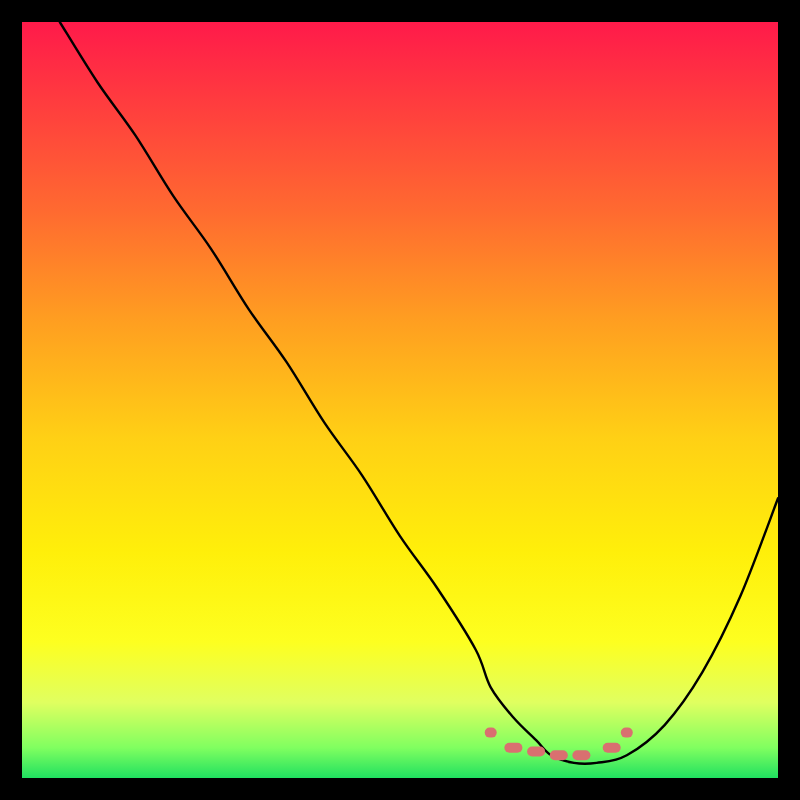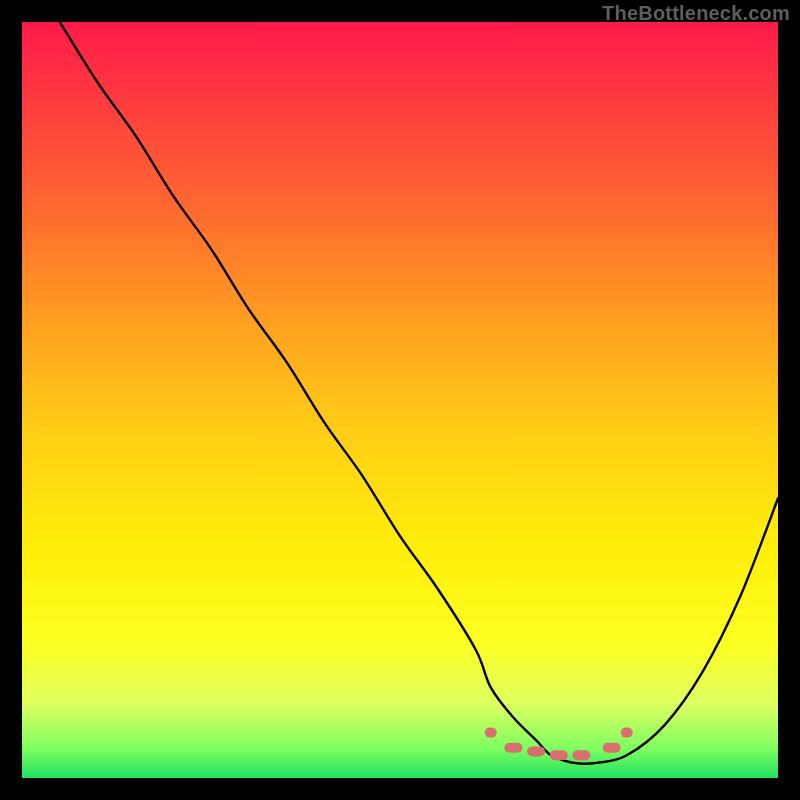--- a/index.html
+++ b/index.html
@@ -65,14 +65,13 @@
           <rect x="462.7" y="705.6" width="12" height="10" rx="5" ry="5" fill="#d97070"></rect>
           <rect x="482.4" y="720.8" width="18" height="10" rx="5" ry="5" fill="#d97070"></rect>
           <rect x="505.1" y="724.5" width="18" height="10" rx="5" ry="5" fill="#d97070"></rect>
           <rect x="527.8" y="728.3" width="18" height="10" rx="5" ry="5" fill="#d97070"></rect>
           <rect x="550.4" y="728.3" width="18" height="10" rx="5" ry="5" fill="#d97070"></rect>
           <rect x="580.7" y="720.8" width="18" height="10" rx="5" ry="5" fill="#d97070"></rect>
           <rect x="598.8" y="705.6" width="12" height="10" rx="5" ry="5" fill="#d97070"></rect>
         </g>
     </svg>
   </div>
-  <div class="watermark">TheBottleneck.com</div>
 </div>
 
 </body></html>

